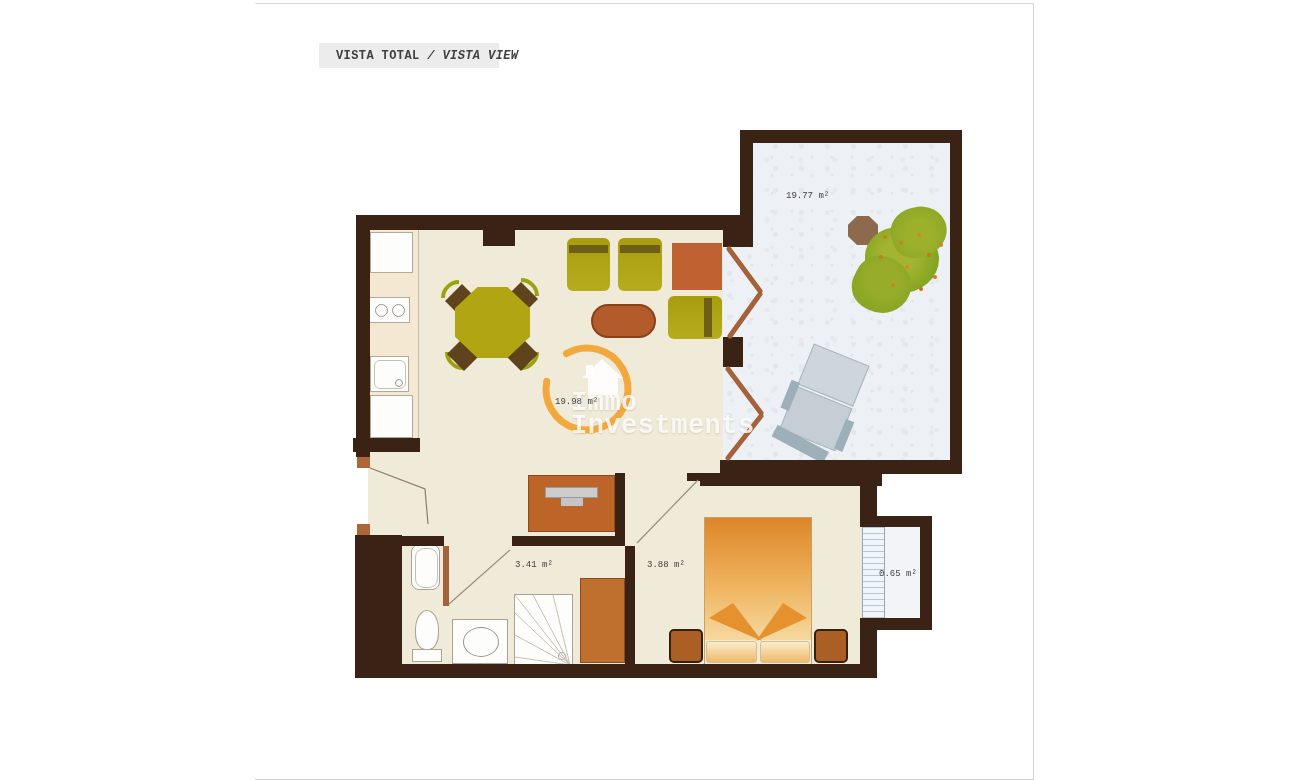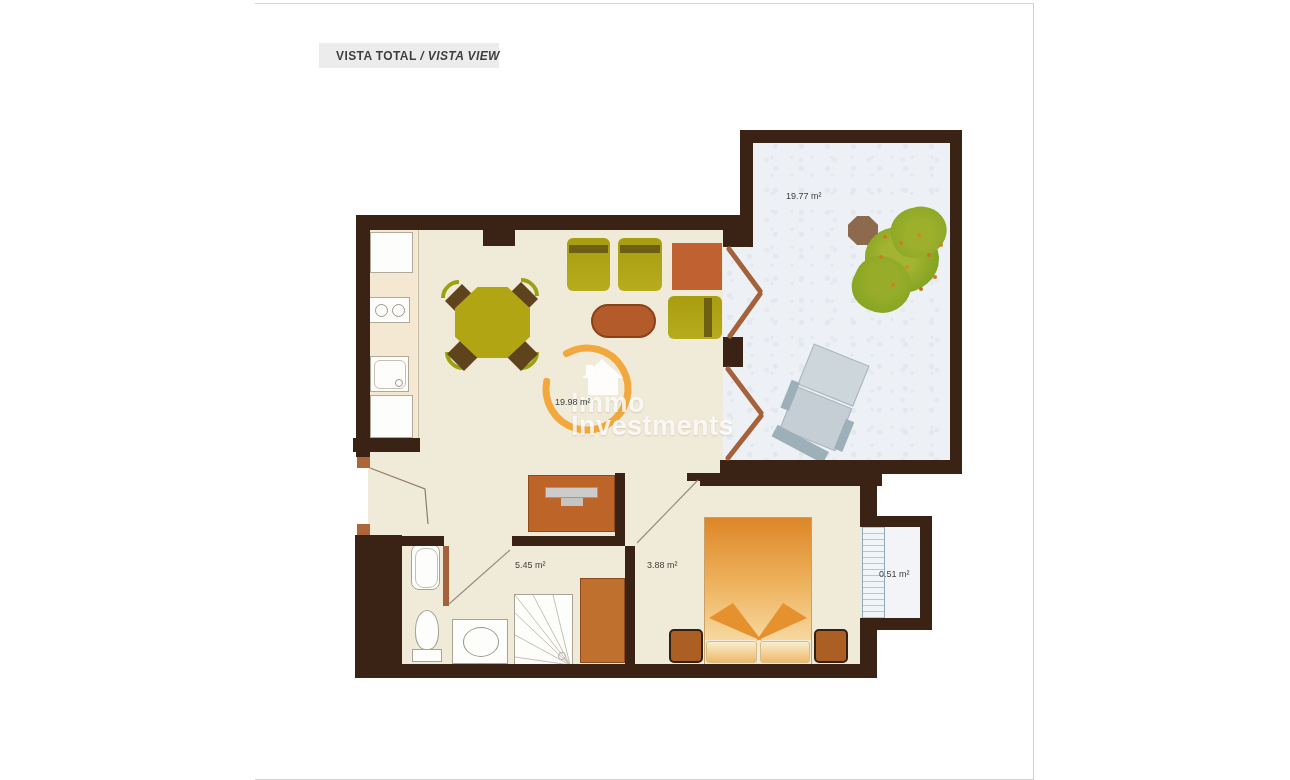--- a/index.html
+++ b/index.html
@@ -1,18 +1,18 @@
 <!DOCTYPE html>
 <html><head>
 <meta charset="utf-8">
 <style>
   html,body{margin:0;padding:0;background:#ffffff;width:1290px;height:780px;overflow:hidden;
     font-family:"Liberation Sans", sans-serif;}
   .abs{position:absolute;}
-  #stage{position:relative;width:1290px;height:780px;background:#ffffff;}
+  #stage{position:relative;width:1290px;height:780px;background:#ffffff;font-family:Liberation Mono, monospace;}
   
   .sheet{left:255px;top:3px;width:778px;height:775px;
     border-top:1px solid #d7d7d7;border-right:1px solid #cfcfcf;border-bottom:1px solid #cfcfcf;}
   
   .hdrbar{left:319px;top:43px;width:180px;height:25px;background:#ececec;
     display:flex;align-items:center;padding-left:17px;box-sizing:border-box;}
   .hdrbar span{font-size:12px;font-weight:bold;color:#3f3f3f;letter-spacing:.4px;white-space:pre;}
   .hdr-sec{font-style:italic;}
   
   .floor{background:#f0ead9;}
@@ -226,23 +226,23 @@
       <line x1="760" y1="294" x2="730" y2="336"></line>
     </g>
     <g stroke="#a5613a" stroke-width="5" stroke-linecap="round">
       <line x1="728" y1="369" x2="761" y2="413"></line>
       <line x1="761" y1="416" x2="728" y2="458"></line>
     </g>
   </svg>
 
   <span class="abs arealabel" style="left:786px;top:191px;">19.77 m²</span>
   <span class="abs arealabel" style="left:555px;top:397px;">19.98 m²</span>
-  <span class="abs arealabel" style="left:515px;top:560px;">5.45 m²</span>
+  <span class="abs arealabel" style="left:515px;top:560px;">3.41 m²</span>
   <span class="abs arealabel" style="left:647px;top:560px;">3.88 m²</span>
-  <span class="abs arealabel" style="left:879px;top:569px;">0.51 m²</span>
+  <span class="abs arealabel" style="left:879px;top:569px;">0.65 m²</span>
 
   <div class="abs wm" style="left:530px;top:335px;width:240px;height:110px;">
     <svg class="abs" style="left:0;top:0;" width="120" height="110">
       <circle cx="57" cy="54" r="41" fill="none" stroke="#f2a83c" stroke-width="7" stroke-dasharray="222 36" transform="rotate(240 57 54)" stroke-linecap="round"></circle>
       <g fill="rgba(255,255,255,0.9)">
         <polygon points="72,24 93,43 52,43"></polygon>
         <rect x="56" y="30" width="7" height="10"></rect>
         <rect x="58" y="43" width="30" height="17"></rect>
       </g>
     </svg>

